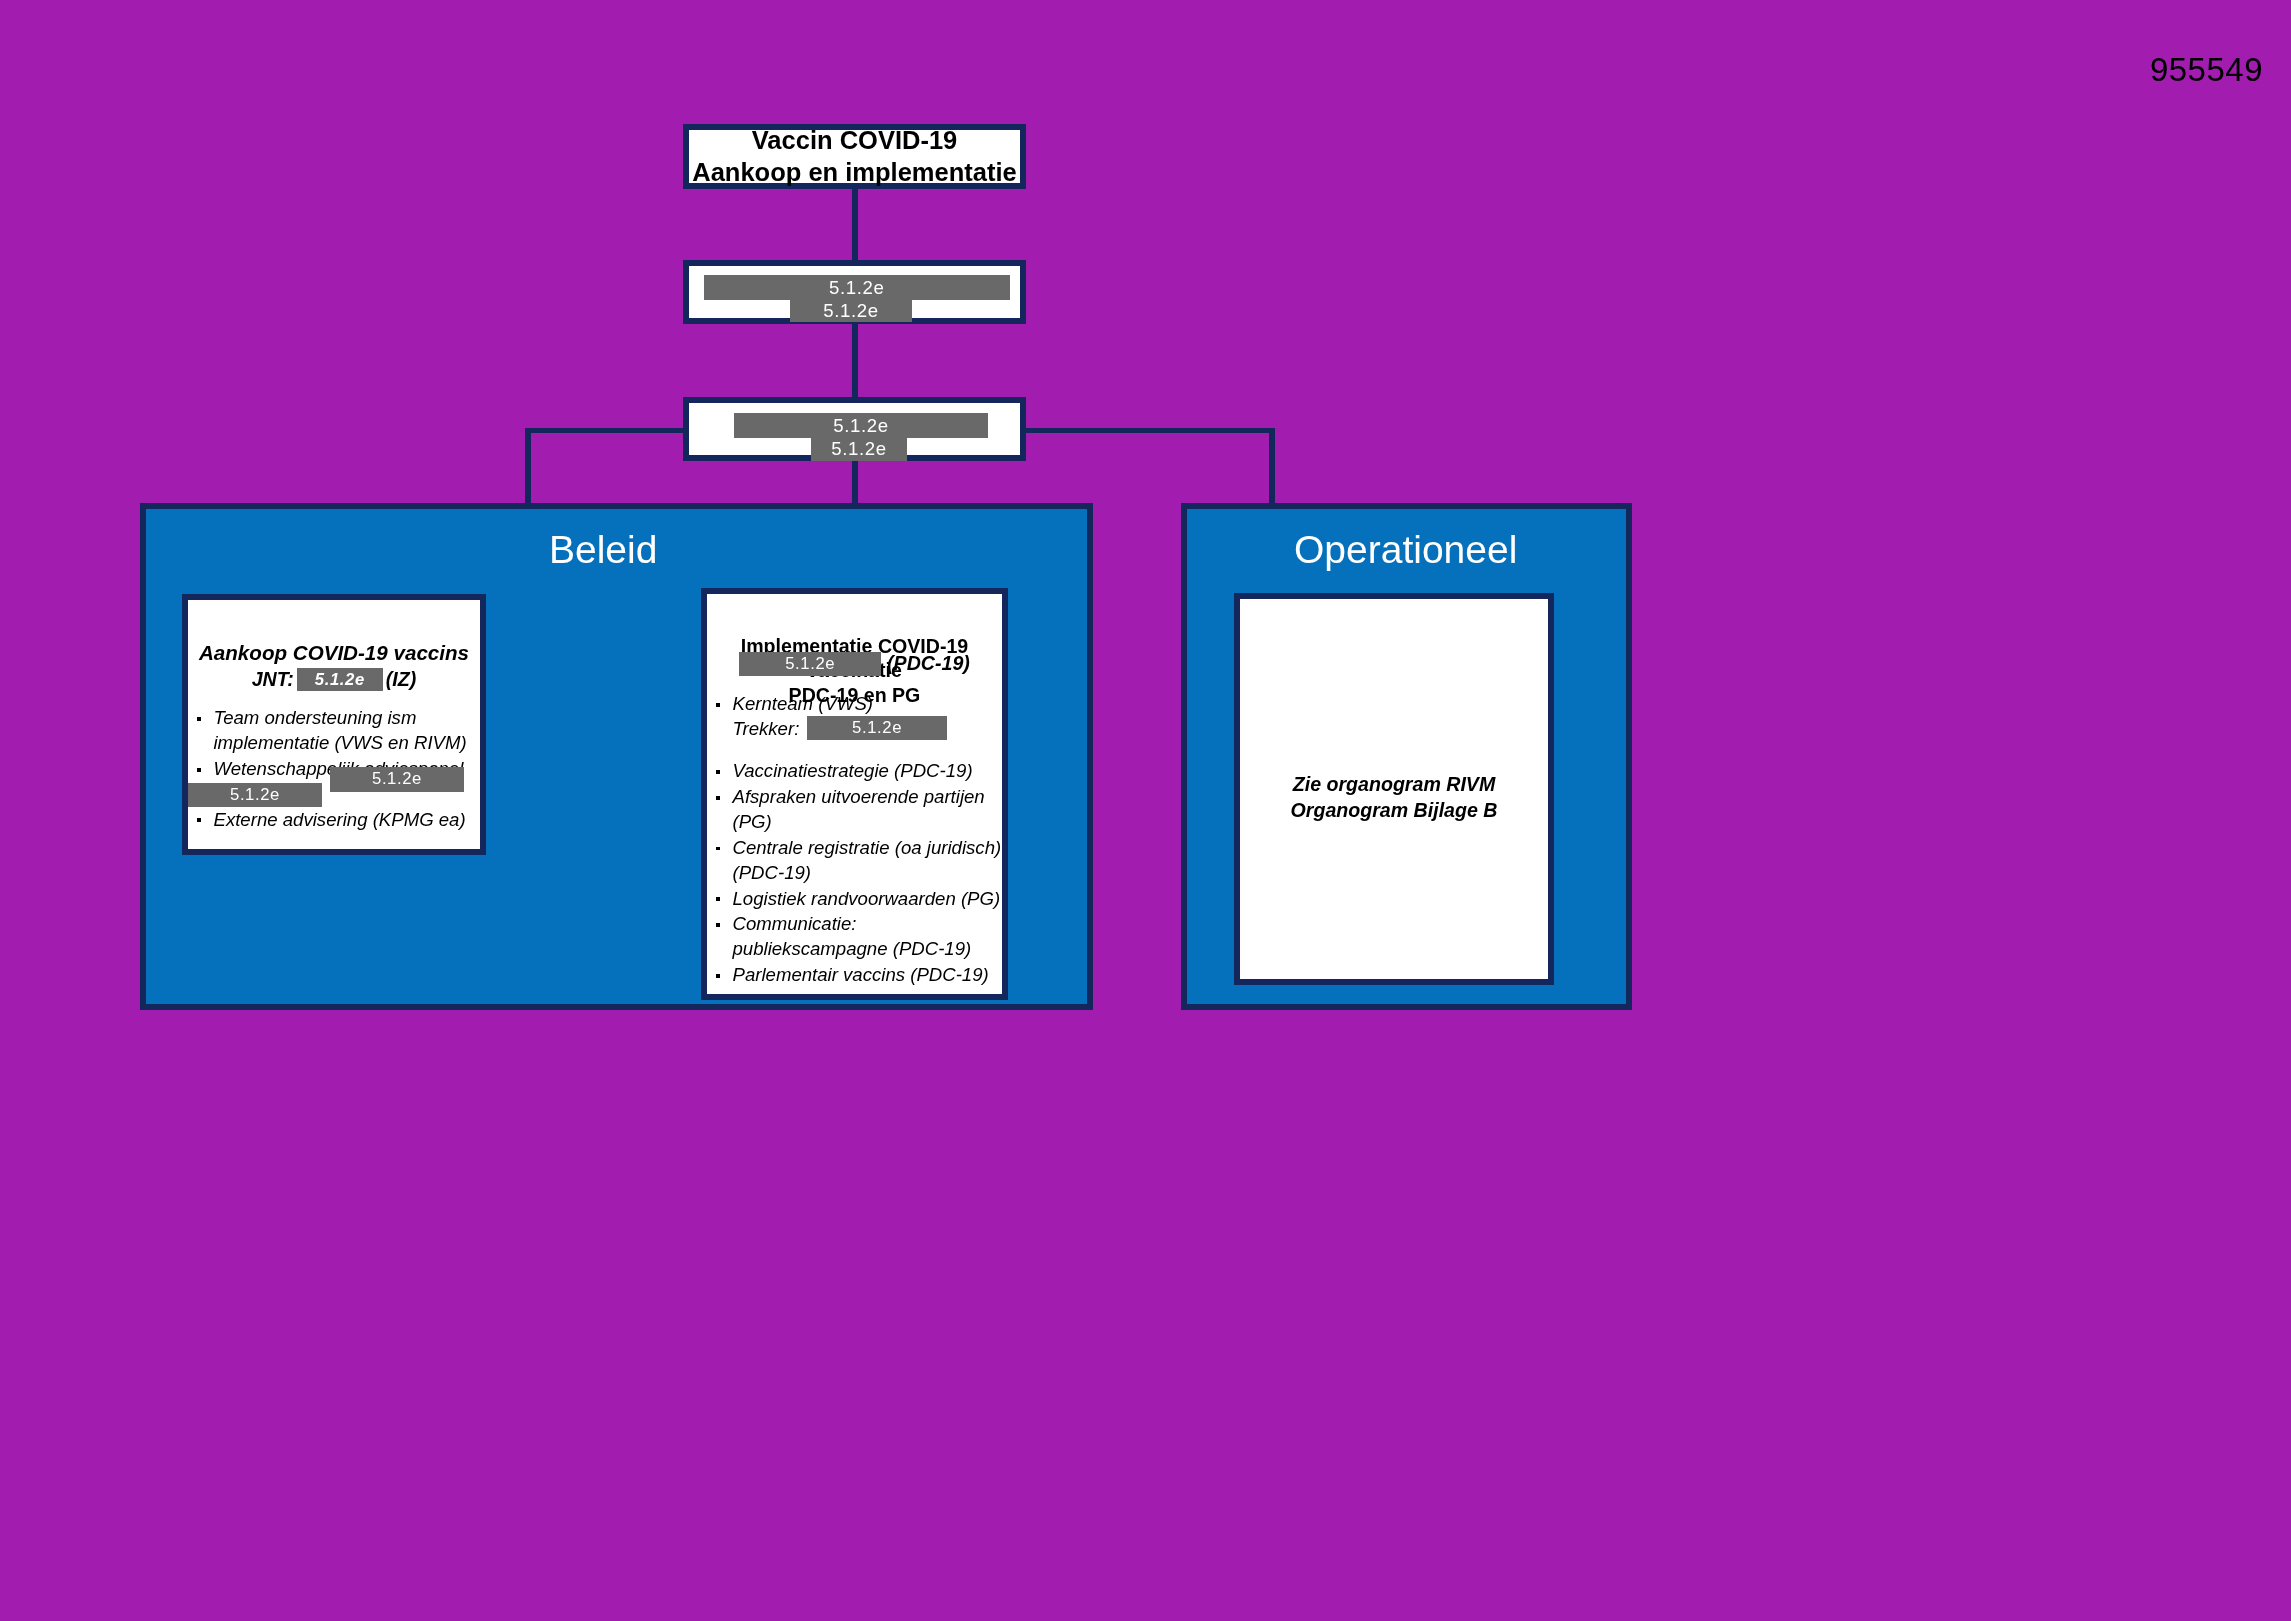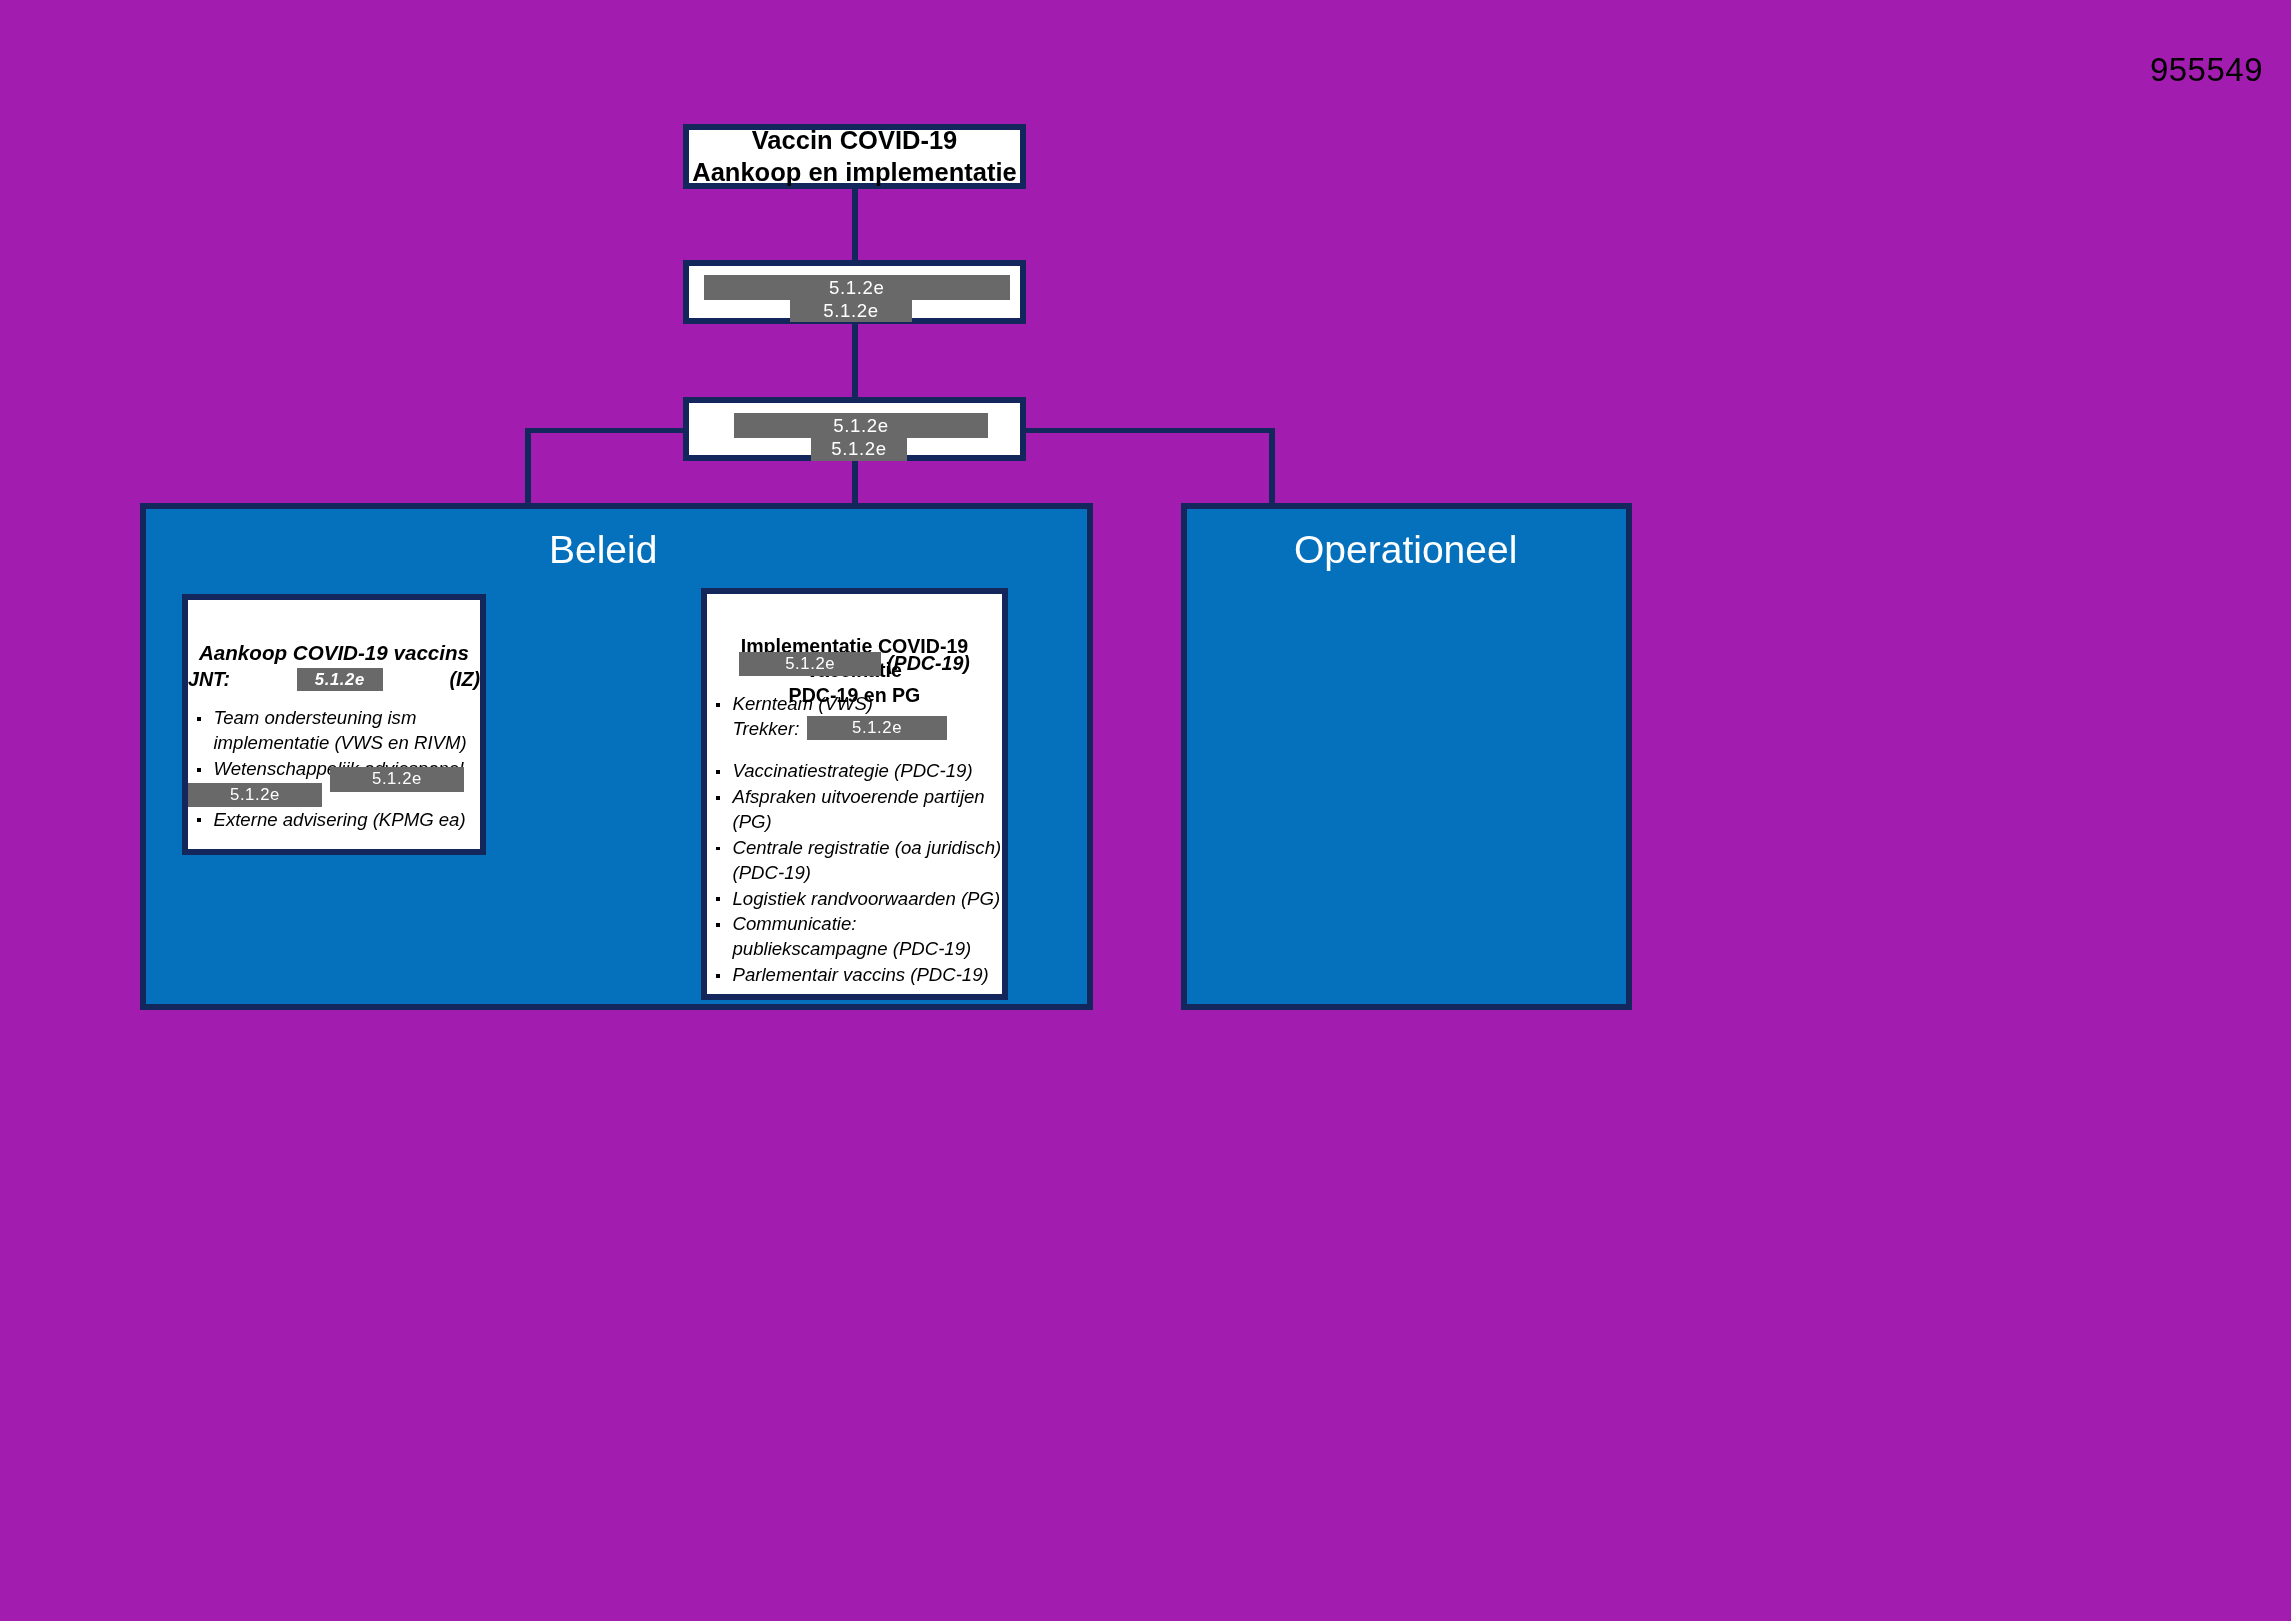--- a/index.html
+++ b/index.html
@@ -113,21 +113,21 @@
     font-style: normal;
     margin-top: 32px;
   }
   .role-line {
     font-style: italic;
     font-weight: bold;
     font-size: 19.6px;
     color: #000000;
     display: flex;
     align-items: center;
-    justify-content: space-between;
+    justify-content: center;
     gap: 3px;
     white-space: nowrap;
   }
 
   ul.bullets {
     list-style: none;
     margin: 0;
     padding: 0;
   }
   ul.bullets li {
@@ -250,15 +250,19 @@
       <li>Parlementair vaccins (PDC-19)</li>
       <li>Monitoring en veiligheidsbewaking (PDC-19)</li>
 
     </ul>
   </div>
 
   <div class="panel" style="left:1181px; top:503px; width:451px; height:507px;">
   </div>
   <div class="panel-title" style="left:1294px; top:528px;">Operationeel</div>
 
+  <div class="card" style="left:1234px; top:593px; width:320px; height:392px;">
+    <div class="static-note" style="left:0; top:172px;">Zie organogram RIVM
+Organogram Bijlage B</div>
+  </div>
 
 </div>
 
 
 </body></html>

